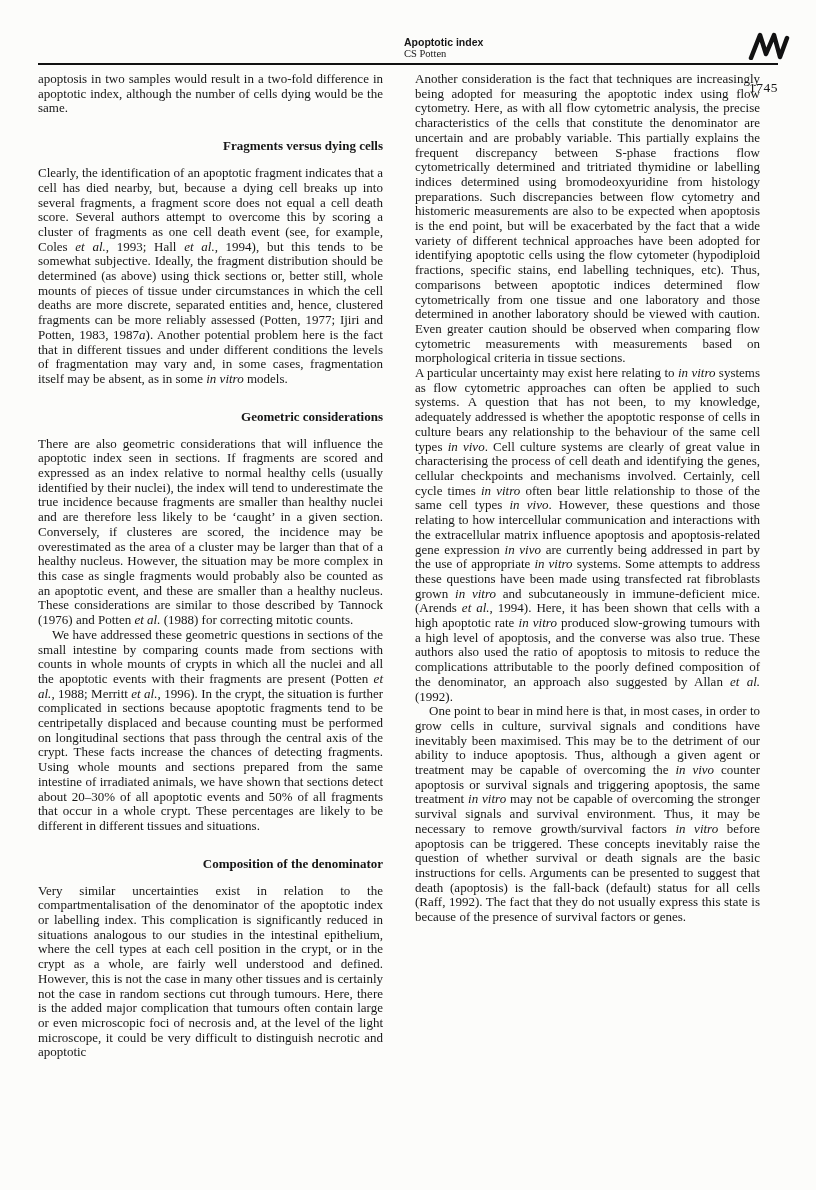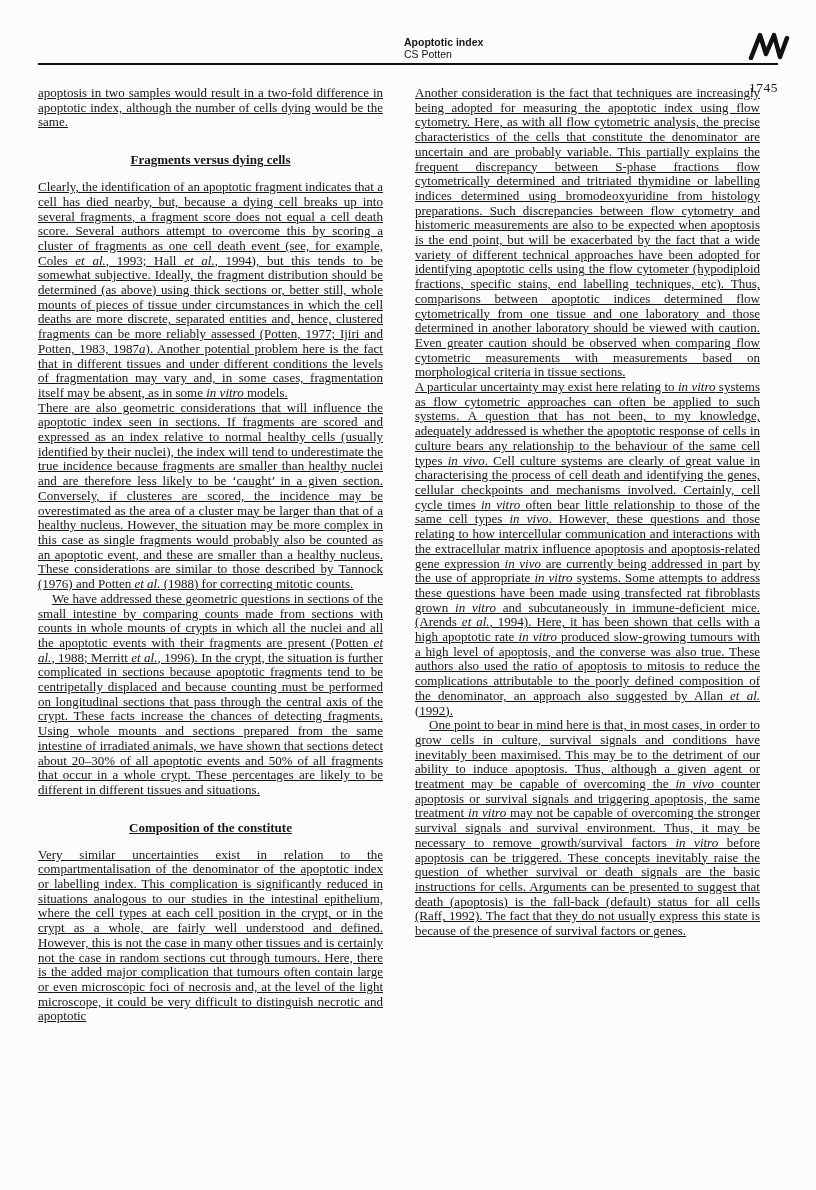--- a/index.html
+++ b/index.html
@@ -20,21 +20,21 @@
   
   .running-head {
     position: absolute;
     top: 36px;
     left: 404px;
     font-family: "Liberation Sans", sans-serif;
     font-size: 10.5px;
     line-height: 12px;
   }
   .running-title { font-weight: bold; }
-  .running-author { font-weight: normal; }
+  .running-author { font-weight: normal; font-family: Liberation Serif, serif; }
   .logo {
     position: absolute;
     top: 32px;
     right: 26px;
     width: 42px;
     height: 28px;
   }
   .header-rule {
     position: absolute;
     top: 63px;
@@ -46,46 +46,45 @@
   .page-number {
     position: absolute;
     top: 80px;
     right: 38px;
     font-size: 13.5px;
     letter-spacing: 0.5px;
   }
   
   .columns {
     position: absolute;
-    top: 86px;
+    top: 72px;
     left: 38px;
     width: 722px;
     display: flex;
     gap: 32px;
-    text-decoration: underline;
   }
   .column {
     width: 354px;
     font-size: 13px;
     line-height: 14.7px;
     text-align: justify;
   }
   .column p {
     margin: 0;
   }
   .column p.indent {
     text-indent: 14px;
   }
   .section-heading {
     font-family: "Liberation Serif", serif;
     font-size: 13px;
     line-height: 15px;
     font-weight: bold;
     margin: 22px 0 13px 0;
-    text-align: center;
+    text-align: right;
   }
   .section-heading i { font-weight: bold; }
 </style>
 </head>
 <body>
 
 <div class="page">
 
   <div class="running-head">
     <div class="running-title">Apoptotic index</div>
@@ -100,23 +99,24 @@
 
   <div class="header-rule"></div>
 
   <div class="page-number">1745</div>
 
   <main class="columns">
     <section class="column">
         <p class=""><span>apoptosis in two samples would result in a two-fold difference in apoptotic index, although the number of cells dying would be the same.</span></p>
         <h2 class="section-heading"><span>Fragments versus dying cells</span></h2>
         <p class=""><span>Clearly, the identification of an apoptotic fragment indicates that a cell has died nearby, but, because a dying cell breaks up into several fragments, a fragment score does not equal a cell death score. Several authors attempt to overcome this by scoring a cluster of fragments as one cell death event (see, for example, Coles </span><i>et al.</i><span>, 1993; Hall </span><i>et al.</i><span>, 1994), but this tends to be somewhat subjective. Ideally, the fragment distribution should be determined (as above) using thick sections or, better still, whole mounts of pieces of tissue under circumstances in which the cell deaths are more discrete, separated entities and, hence, clustered fragments can be more reliably assessed (Potten, 1977; Ijiri and Potten, 1983, 1987</span><i>a</i><span>). Another potential problem here is the fact that in different tissues and under different conditions the levels of fragmentation may vary and, in some cases, fragmentation itself may be absent, as in some </span><i>in vitro</i><span> models.</span></p>
+        <h2 class="section-heading"><span>Geometric considerations</span></h2>
         <p class=""><span>There are also geometric considerations that will influence the apoptotic index seen in sections. If fragments are scored and expressed as an index relative to normal healthy cells (usually identified by their nuclei), the index will tend to underestimate the true incidence because fragments are smaller than healthy nuclei and are therefore less likely to be ‘caught’ in a given section. Conversely, if clusteres are scored, the incidence may be overestimated as the area of a cluster may be larger than that of a healthy nucleus. However, the situation may be more complex in this case as single fragments would probably also be counted as an apoptotic event, and these are smaller than a healthy nucleus. These considerations are similar to those described by Tannock (1976) and Potten </span><i>et al.</i><span> (1988) for correcting mitotic counts.</span></p>
         <p class="indent"><span>We have addressed these geometric questions in sections of the small intestine by comparing counts made from sections with counts in whole mounts of crypts in which all the nuclei and all the apoptotic events with their fragments are present (Potten </span><i>et al.</i><span>, 1988; Merritt </span><i>et al.</i><span>, 1996). In the crypt, the situation is further complicated in sections because apoptotic fragments tend to be centripetally displaced and because counting must be performed on longitudinal sections that pass through the central axis of the crypt. These facts increase the chances of detecting fragments. Using whole mounts and sections prepared from the same intestine of irradiated animals, we have shown that sections detect about 20–30% of all apoptotic events and 50% of all fragments that occur in a whole crypt. These percentages are likely to be different in different tissues and situations.</span></p>
-        <h2 class="section-heading"><span>Composition of the constitute</span></h2>
+        <h2 class="section-heading"><span>Composition of the denominator</span></h2>
         <p class=""><span>Very similar uncertainties exist in relation to the compartmentalisation of the denominator of the apoptotic index or labelling index. This complication is significantly reduced in situations analogous to our studies in the intestinal epithelium, where the cell types at each cell position in the crypt, or in the crypt as a whole, are fairly well understood and defined. However, this is not the case in many other tissues and is certainly not the case in random sections cut through tumours. Here, there is the added major complication that tumours often contain large or even microscopic foci of necrosis and, at the level of the light microscope, it could be very difficult to distinguish necrotic and apoptotic</span></p>
       </section>
     <section class="column">
         <p class=""><span>Another consideration is the fact that techniques are increasingly being adopted for measuring the apoptotic index using flow cytometry. Here, as with all flow cytometric analysis, the precise characteristics of the cells that constitute the denominator are uncertain and are probably variable. This partially explains the frequent discrepancy between S-phase fractions flow cytometrically determined and tritriated thymidine or labelling indices determined using bromodeoxyuridine from histology preparations. Such discrepancies between flow cytometry and histomeric measurements are also to be expected when apoptosis is the end point, but will be exacerbated by the fact that a wide variety of different technical approaches have been adopted for identifying apoptotic cells using the flow cytometer (hypodiploid fractions, specific stains, end labelling techniques, etc). Thus, comparisons between apoptotic indices determined flow cytometrically from one tissue and one laboratory and those determined in another laboratory should be viewed with caution. Even greater caution should be observed when comparing flow cytometric measurements with measurements based on morphological criteria in tissue sections.</span></p>
         <p class=""><span>A particular uncertainty may exist here relating to </span><i>in vitro</i><span> systems as flow cytometric approaches can often be applied to such systems. A question that has not been, to my knowledge, adequately addressed is whether the apoptotic response of cells in culture bears any relationship to the behaviour of the same cell types </span><i>in vivo</i><span>. Cell culture systems are clearly of great value in characterising the process of cell death and identifying the genes, cellular checkpoints and mechanisms involved. Certainly, cell cycle times </span><i>in vitro</i><span> often bear little relationship to those of the same cell types </span><i>in vivo</i><span>. However, these questions and those relating to how intercellular communication and interactions with the extracellular matrix influence apoptosis and apoptosis-related gene expression </span><i>in vivo</i><span> are currently being addressed in part by the use of appropriate </span><i>in vitro</i><span> systems. Some attempts to address these questions have been made using transfected rat fibroblasts grown </span><i>in vitro</i><span> and subcutaneously in immune-deficient mice. (Arends </span><i>et al.</i><span>, 1994). Here, it has been shown that cells with a high apoptotic rate </span><i>in vitro</i><span> produced slow-growing tumours with a high level of apoptosis, and the converse was also true. These authors also used the ratio of apoptosis to mitosis to reduce the complications attributable to the poorly defined composition of the denominator, an approach also suggested by Allan </span><i>et al.</i><span> (1992).</span></p>
         <p class="indent"><span>One point to bear in mind here is that, in most cases, in order to grow cells in culture, survival signals and conditions have inevitably been maximised. This may be to the detriment of our ability to induce apoptosis. Thus, although a given agent or treatment may be capable of overcoming the </span><i>in vivo</i><span> counter apoptosis or survival signals and triggering apoptosis, the same treatment </span><i>in vitro</i><span> may not be capable of overcoming the stronger survival signals and survival environment. Thus, it may be necessary to remove growth/survival factors </span><i>in vitro</i><span> before apoptosis can be triggered. These concepts inevitably raise the question of whether survival or death signals are the basic instructions for cells. Arguments can be presented to suggest that death (apoptosis) is the fall-back (default) status for all cells (Raff, 1992). The fact that they do not usually express this state is because of the presence of survival factors or genes.</span></p>
       </section>
   </main>
 
 </div>

